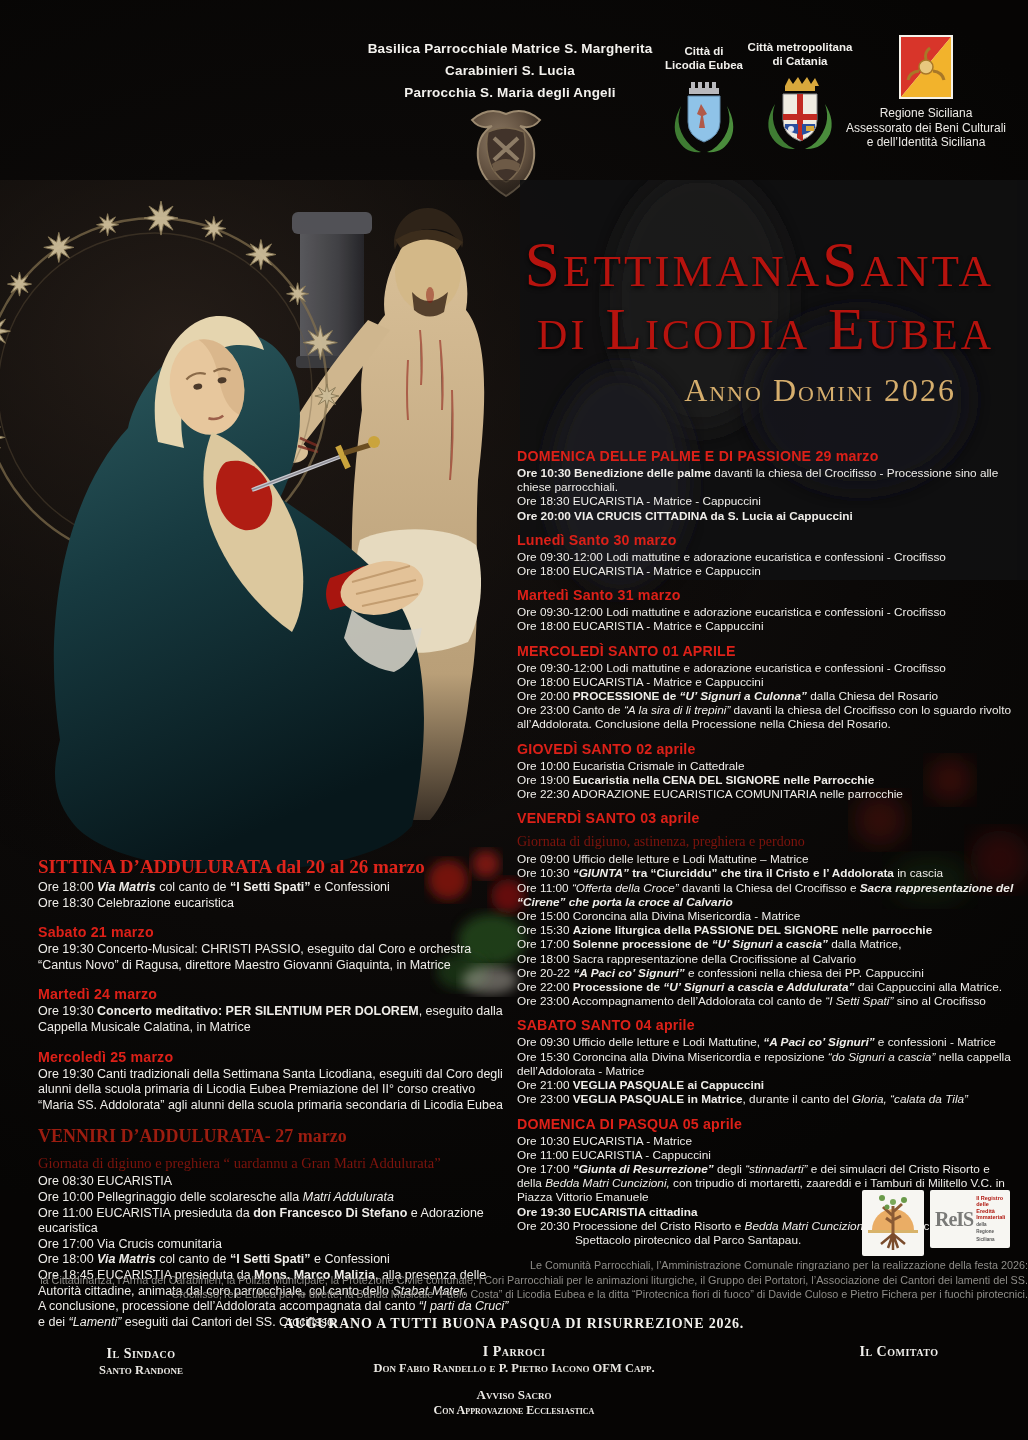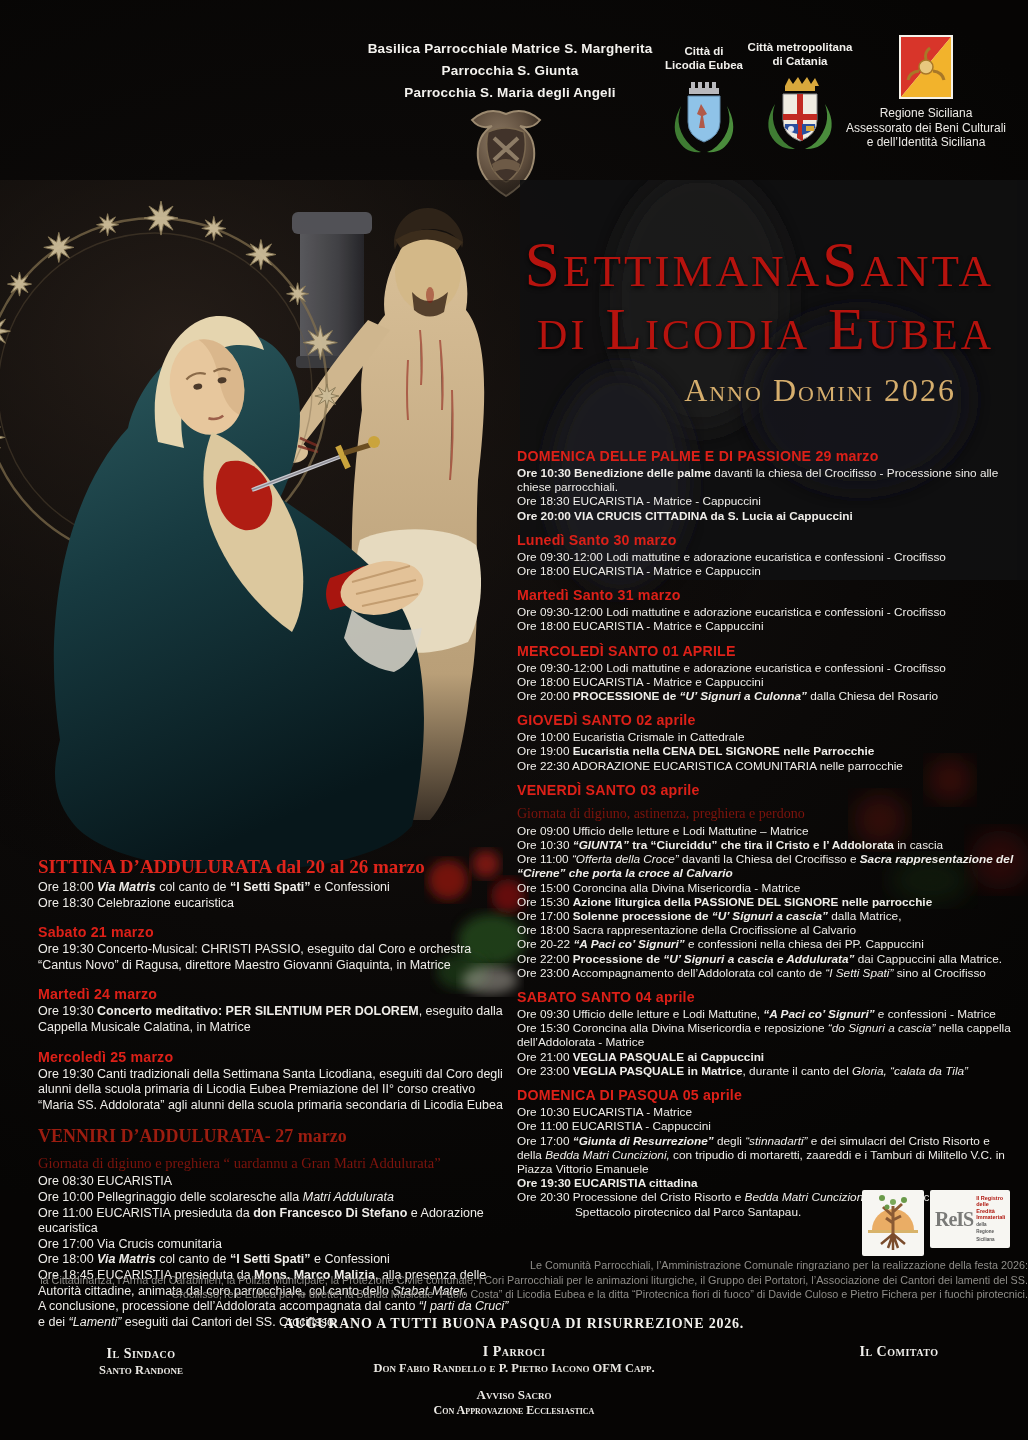--- a/index.html
+++ b/index.html
@@ -205,21 +205,21 @@
       <ellipse cx="490" cy="800" rx="28" ry="14" fill="#cfcabe" filter="url(#soft)" opacity=".45"></ellipse>
       <circle cx="880" cy="640" r="26" fill="#701410" filter="url(#soft2)" opacity=".4"></circle>
       <circle cx="950" cy="600" r="22" fill="#8e1410" filter="url(#soft2)" opacity=".35"></circle>
       <circle cx="1000" cy="680" r="30" fill="#5e100c" filter="url(#soft2)" opacity=".4"></circle>
       <ellipse cx="930" cy="700" rx="40" ry="24" fill="#1e3a18" filter="url(#soft2)" opacity=".35"></ellipse>
     </g>
   </svg>
 
   <div class="abs parishes">
     <div>Basilica Parrocchiale Matrice S. Margherita</div>
-    <div>Parrocchia S. Giunta</div>
+    <div>Carabinieri S. Lucia</div>
     <div>Parrocchia S. Maria degli Angeli</div>
   </div>
 
   <svg class="abs" style="left:458px;top:102px;" width="96" height="104" viewBox="0 0 96 104">
     <defs>
       <radialGradient id="gBz" cx="40%" cy="35%" r="75%">
         <stop offset="0%" stop-color="#8d7a64"></stop>
           <stop offset="60%" stop-color="#5d4c3c"></stop>
         <stop offset="100%" stop-color="#2c231b"></stop>
       </radialGradient>
@@ -298,20 +298,21 @@
       <div class="section">
         <div class="sec-title sans">Martedì Santo 31 marzo</div>
         <div class="line"><span>Ore 09:30-12:00  Lodi mattutine e adorazione eucaristica e confessioni - Crocifisso</span></div>
         <div class="line"><span>Ore 18:00 EUCARISTIA  - Matrice e Cappuccini</span></div>
       </div>
       <div class="section">
         <div class="sec-title sans">MERCOLEDÌ SANTO  01 APRILE</div>
         <div class="line"><span>Ore 09:30-12:00  Lodi mattutine e adorazione eucaristica e confessioni - Crocifisso</span></div>
         <div class="line"><span>Ore 18:00 EUCARISTIA  - Matrice e Cappuccini</span></div>
         <div class="line"><span>Ore 20:00 </span><span class="b">PROCESSIONE de </span><span class="b i">“U’ Signuri a Culonna”</span><span> dalla Chiesa del Rosario</span></div>
+        <div class="line"><span>Ore 23:00 Canto de </span><span class="i">“A la sira di li trepini”</span><span> davanti la chiesa del Crocifisso con lo sguardo rivolto all’Addolorata. Conclusione della Processione nella Chiesa del Rosario.</span></div>
       </div>
       <div class="section">
         <div class="sec-title sans">GIOVEDÌ SANTO  02 aprile</div>
         <div class="line"><span>Ore 10:00 Eucaristia Crismale in Cattedrale</span></div>
         <div class="line"><span>Ore 19:00 </span><span class="b">Eucaristia nella CENA DEL SIGNORE nelle Parrocchie</span></div>
         <div class="line"><span>Ore 22:30 ADORAZIONE EUCARISTICA COMUNITARIA nelle parrocchie</span></div>
       </div>
       <div class="section">
         <div class="sec-title sans">VENERDÌ SANTO  03 aprile</div>
         <div class="sec-subtitle">Giornata di digiuno, astinenza,  preghiera e  perdono</div>

